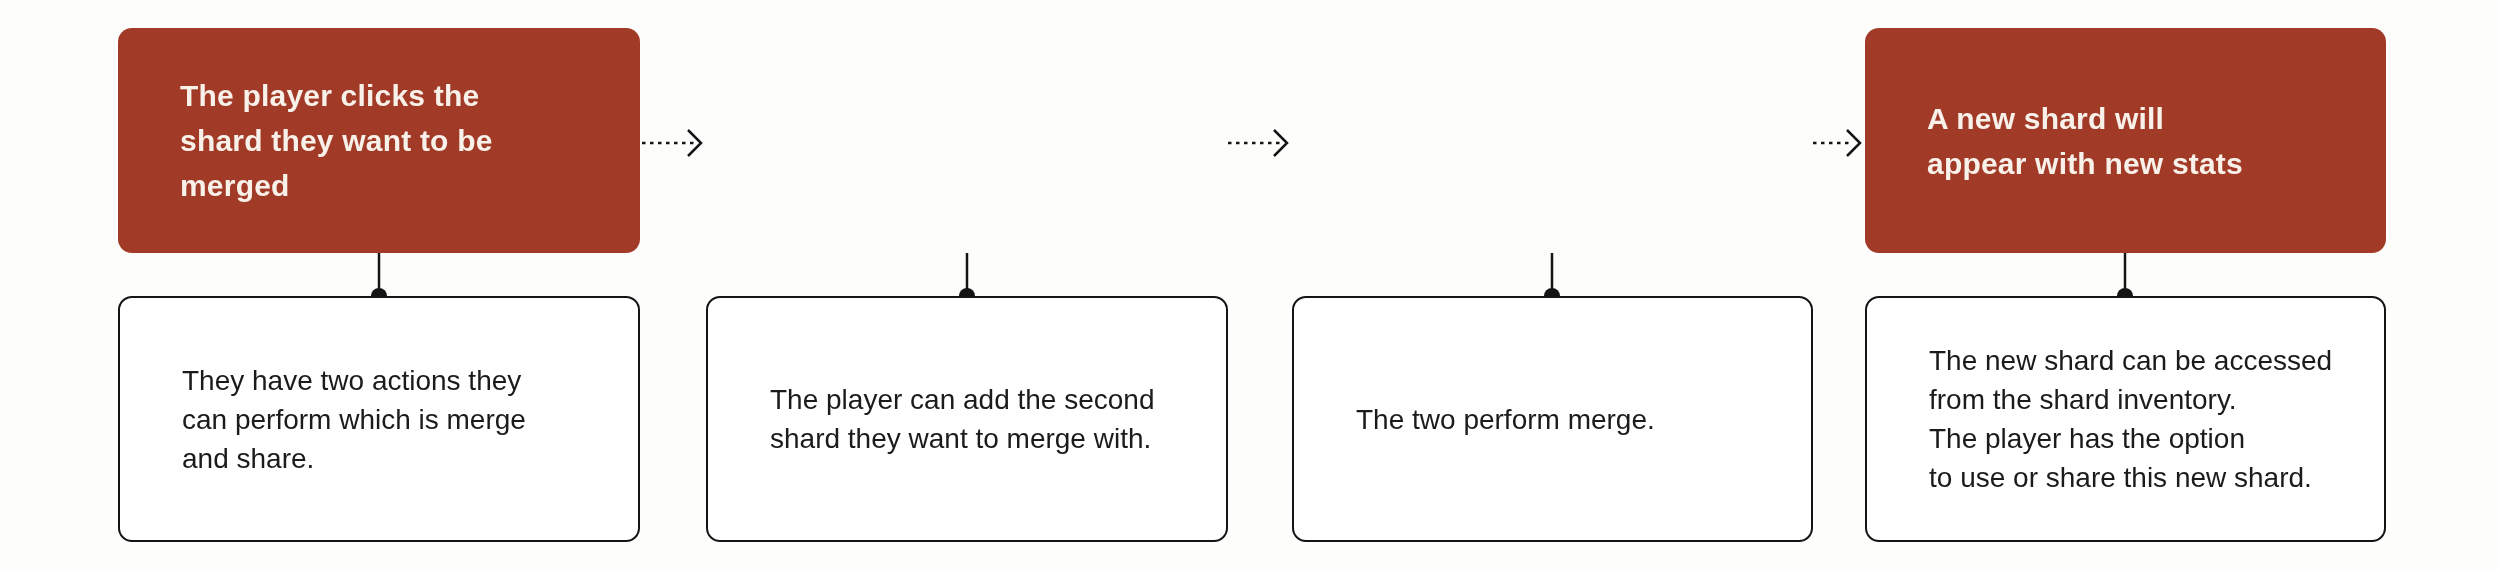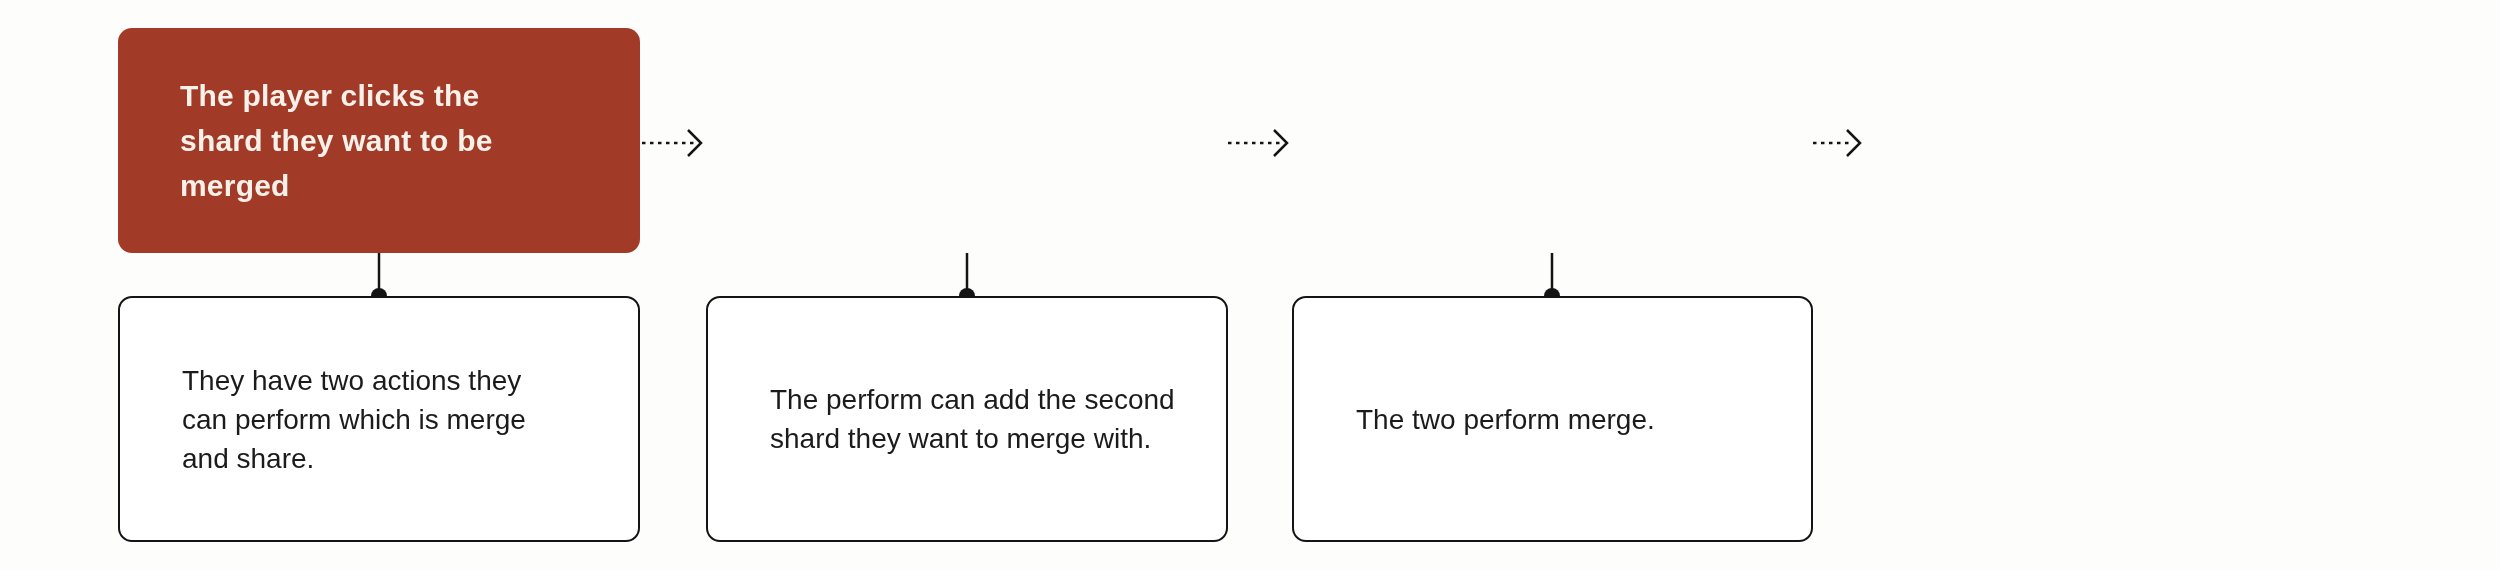--- a/index.html
+++ b/index.html
@@ -89,21 +89,21 @@
     <line x1="0" y1="16" x2="52" y2="16" stroke="#141414" stroke-width="2.5" stroke-dasharray="3.5 4.5"></line>
     <polyline points="46,3 59,16 46,29" fill="none" stroke="#141414" stroke-width="2.5"></polyline>
   </svg>
 
   <div class="col" style="left:706px; width:522px;">
     <svg class="connector-svg" style="left:251px; top:253px;" width="20" height="52">
       <line x1="10" y1="0" x2="10" y2="43" stroke="#141414" stroke-width="2.5"></line>
       <circle cx="10" cy="43" r="8" fill="#141414"></circle>
     </svg>
     <div class="detail-card">
-      <div class="detail-text">The perform can add the second
+      <div class="detail-text">The player can add the second
 shard they want to merge with.</div>
     </div>
   </div>
 
   <svg class="arrow-svg" style="left:1228px; top:127px;" width="64" height="32">
     <line x1="0" y1="16" x2="52" y2="16" stroke="#141414" stroke-width="2.5" stroke-dasharray="3.5 4.5"></line>
     <polyline points="46,3 59,16 46,29" fill="none" stroke="#141414" stroke-width="2.5"></polyline>
   </svg>
 
   <div class="col" style="left:1292px; width:521px;">
@@ -114,14 +114,30 @@
     <div class="detail-card">
       <div class="detail-text">The two perform merge.</div>
     </div>
   </div>
 
   <svg class="arrow-svg" style="left:1813px; top:127px;" width="52" height="32">
     <line x1="0" y1="16" x2="40" y2="16" stroke="#141414" stroke-width="2.5" stroke-dasharray="3.5 4.5"></line>
     <polyline points="34,3 47,16 34,29" fill="none" stroke="#141414" stroke-width="2.5"></polyline>
   </svg>
 
+  <div class="col" style="left:1865px; width:521px;">
+    <div class="step-card">
+      <div class="step-title">A new shard will
+appear with new stats</div>
+    </div>
+    <svg class="connector-svg" style="left:250px; top:253px;" width="20" height="52">
+      <line x1="10" y1="0" x2="10" y2="43" stroke="#141414" stroke-width="2.5"></line>
+      <circle cx="10" cy="43" r="8" fill="#141414"></circle>
+    </svg>
+    <div class="detail-card">
+      <div class="detail-text">The new shard can be accessed
+from the shard inventory.
+The player has the option
+to use or share this new shard.</div>
+    </div>
+  </div>
 
 </div>
 
 </body></html>

